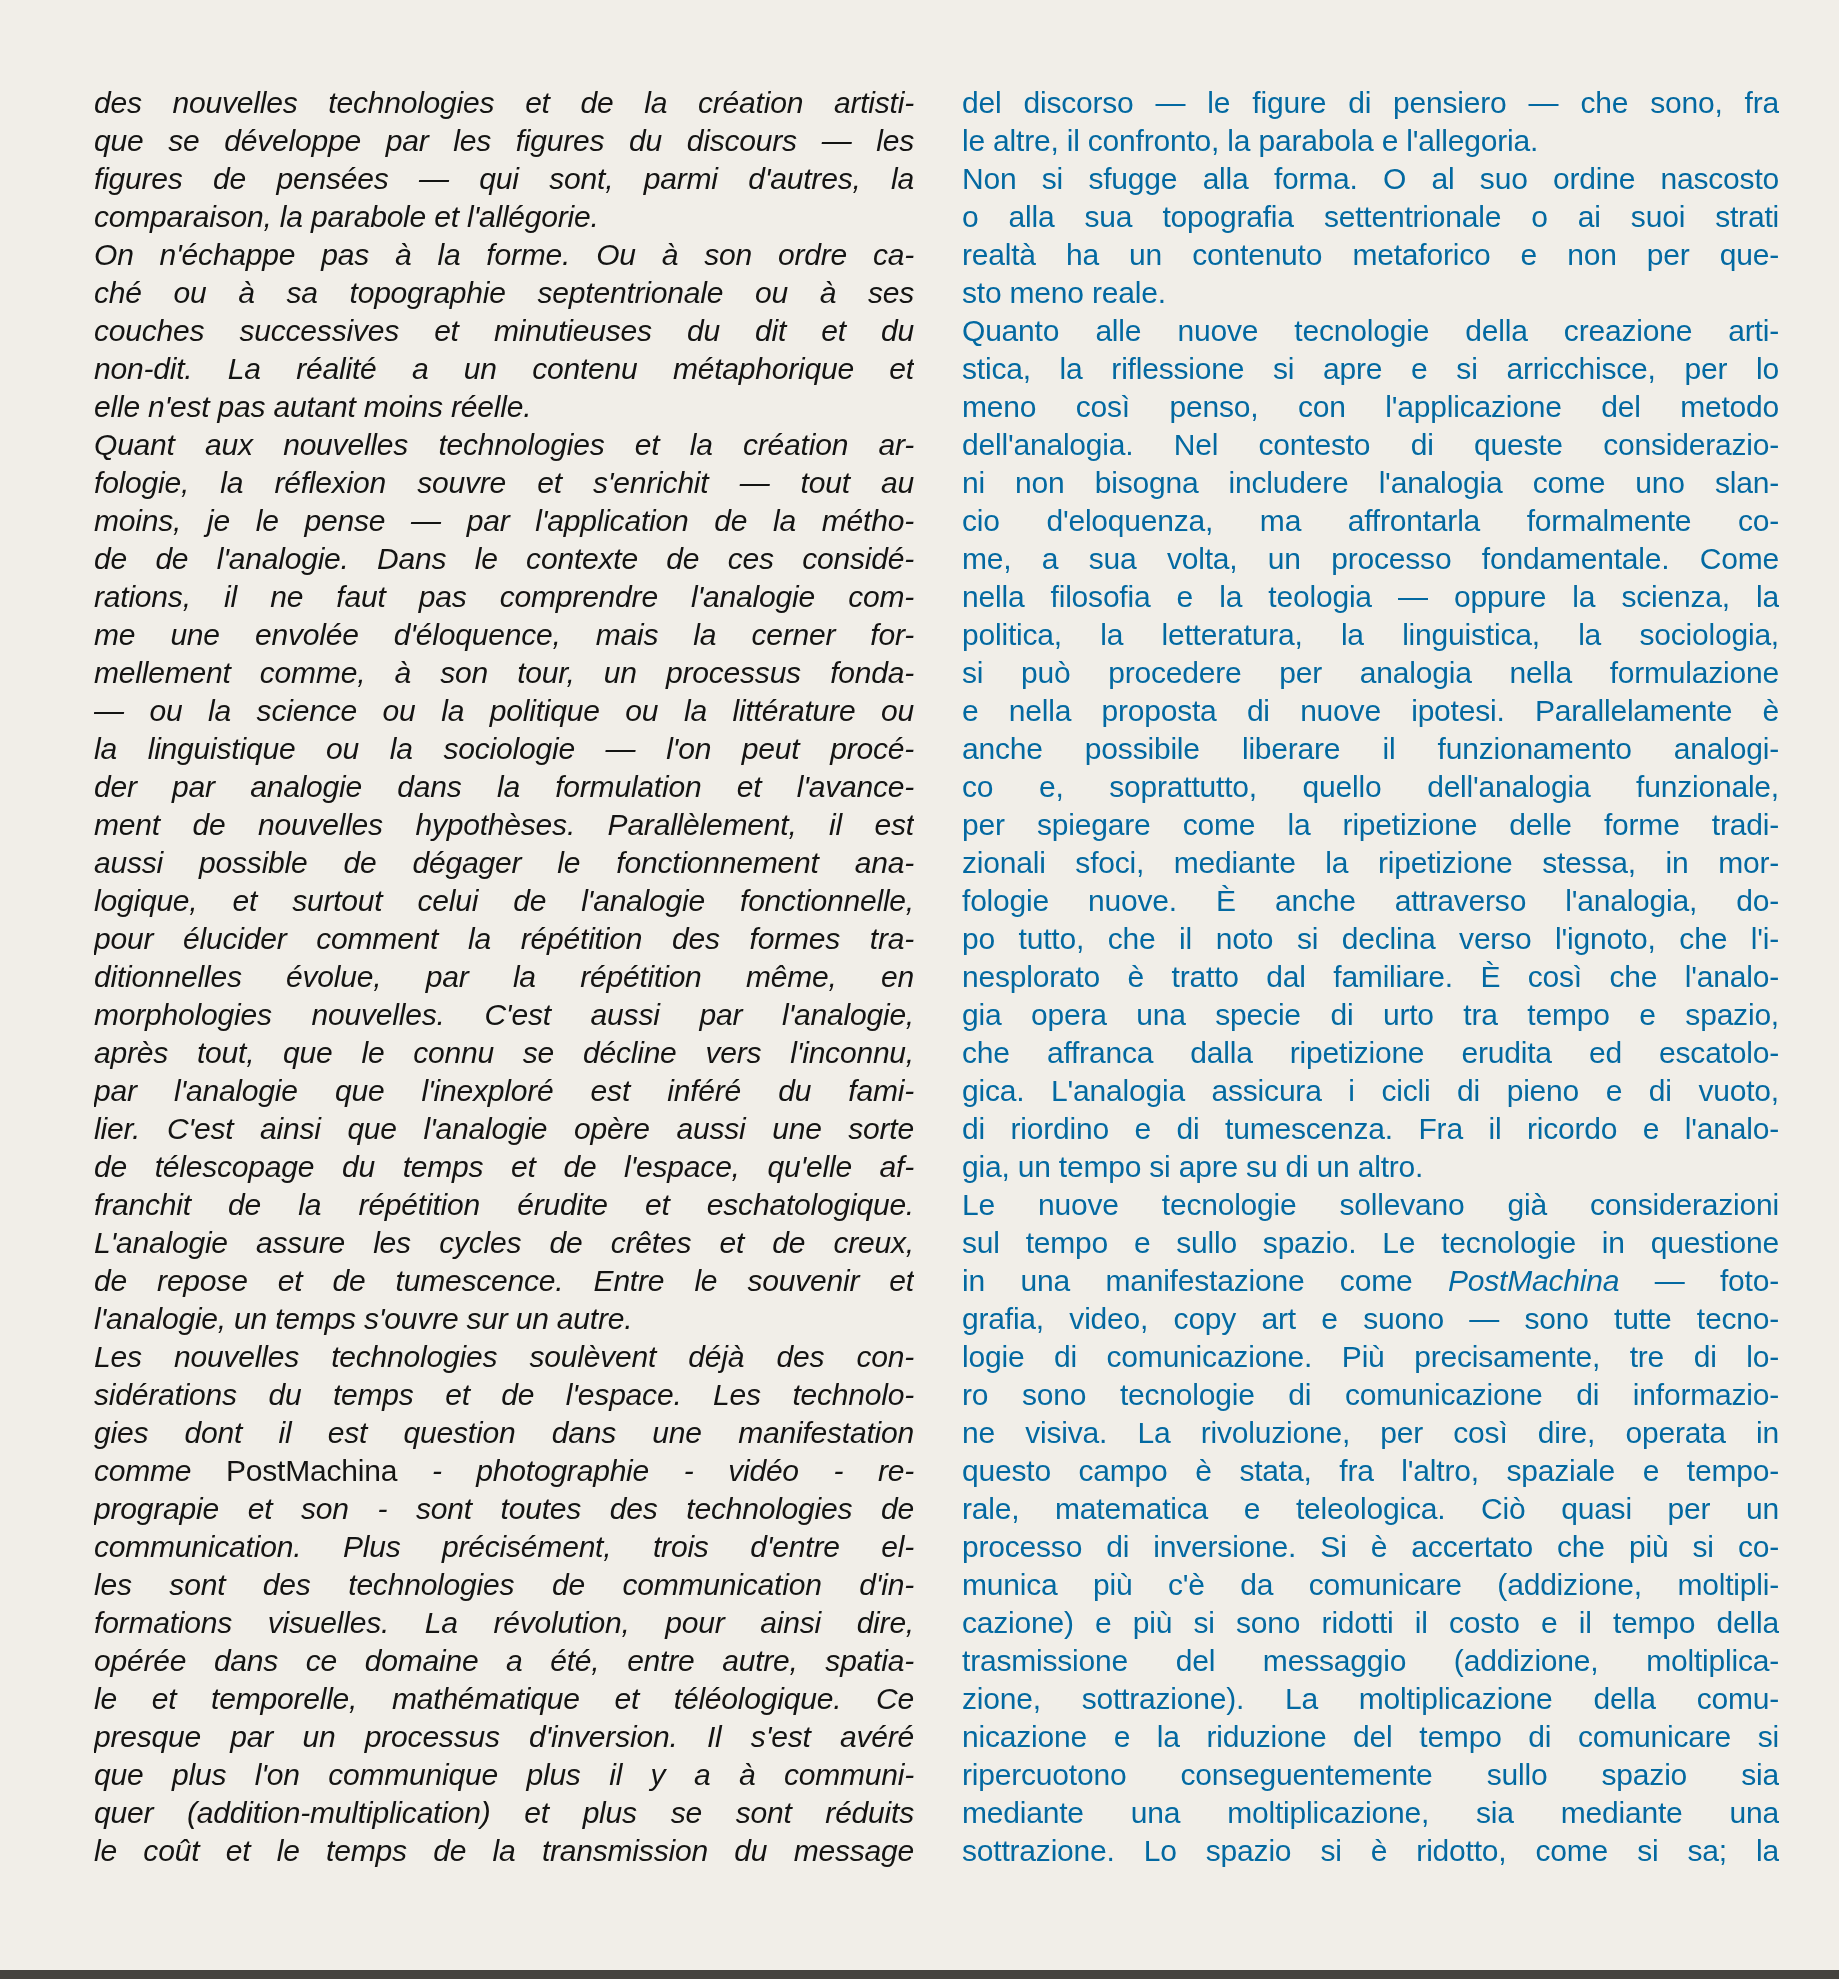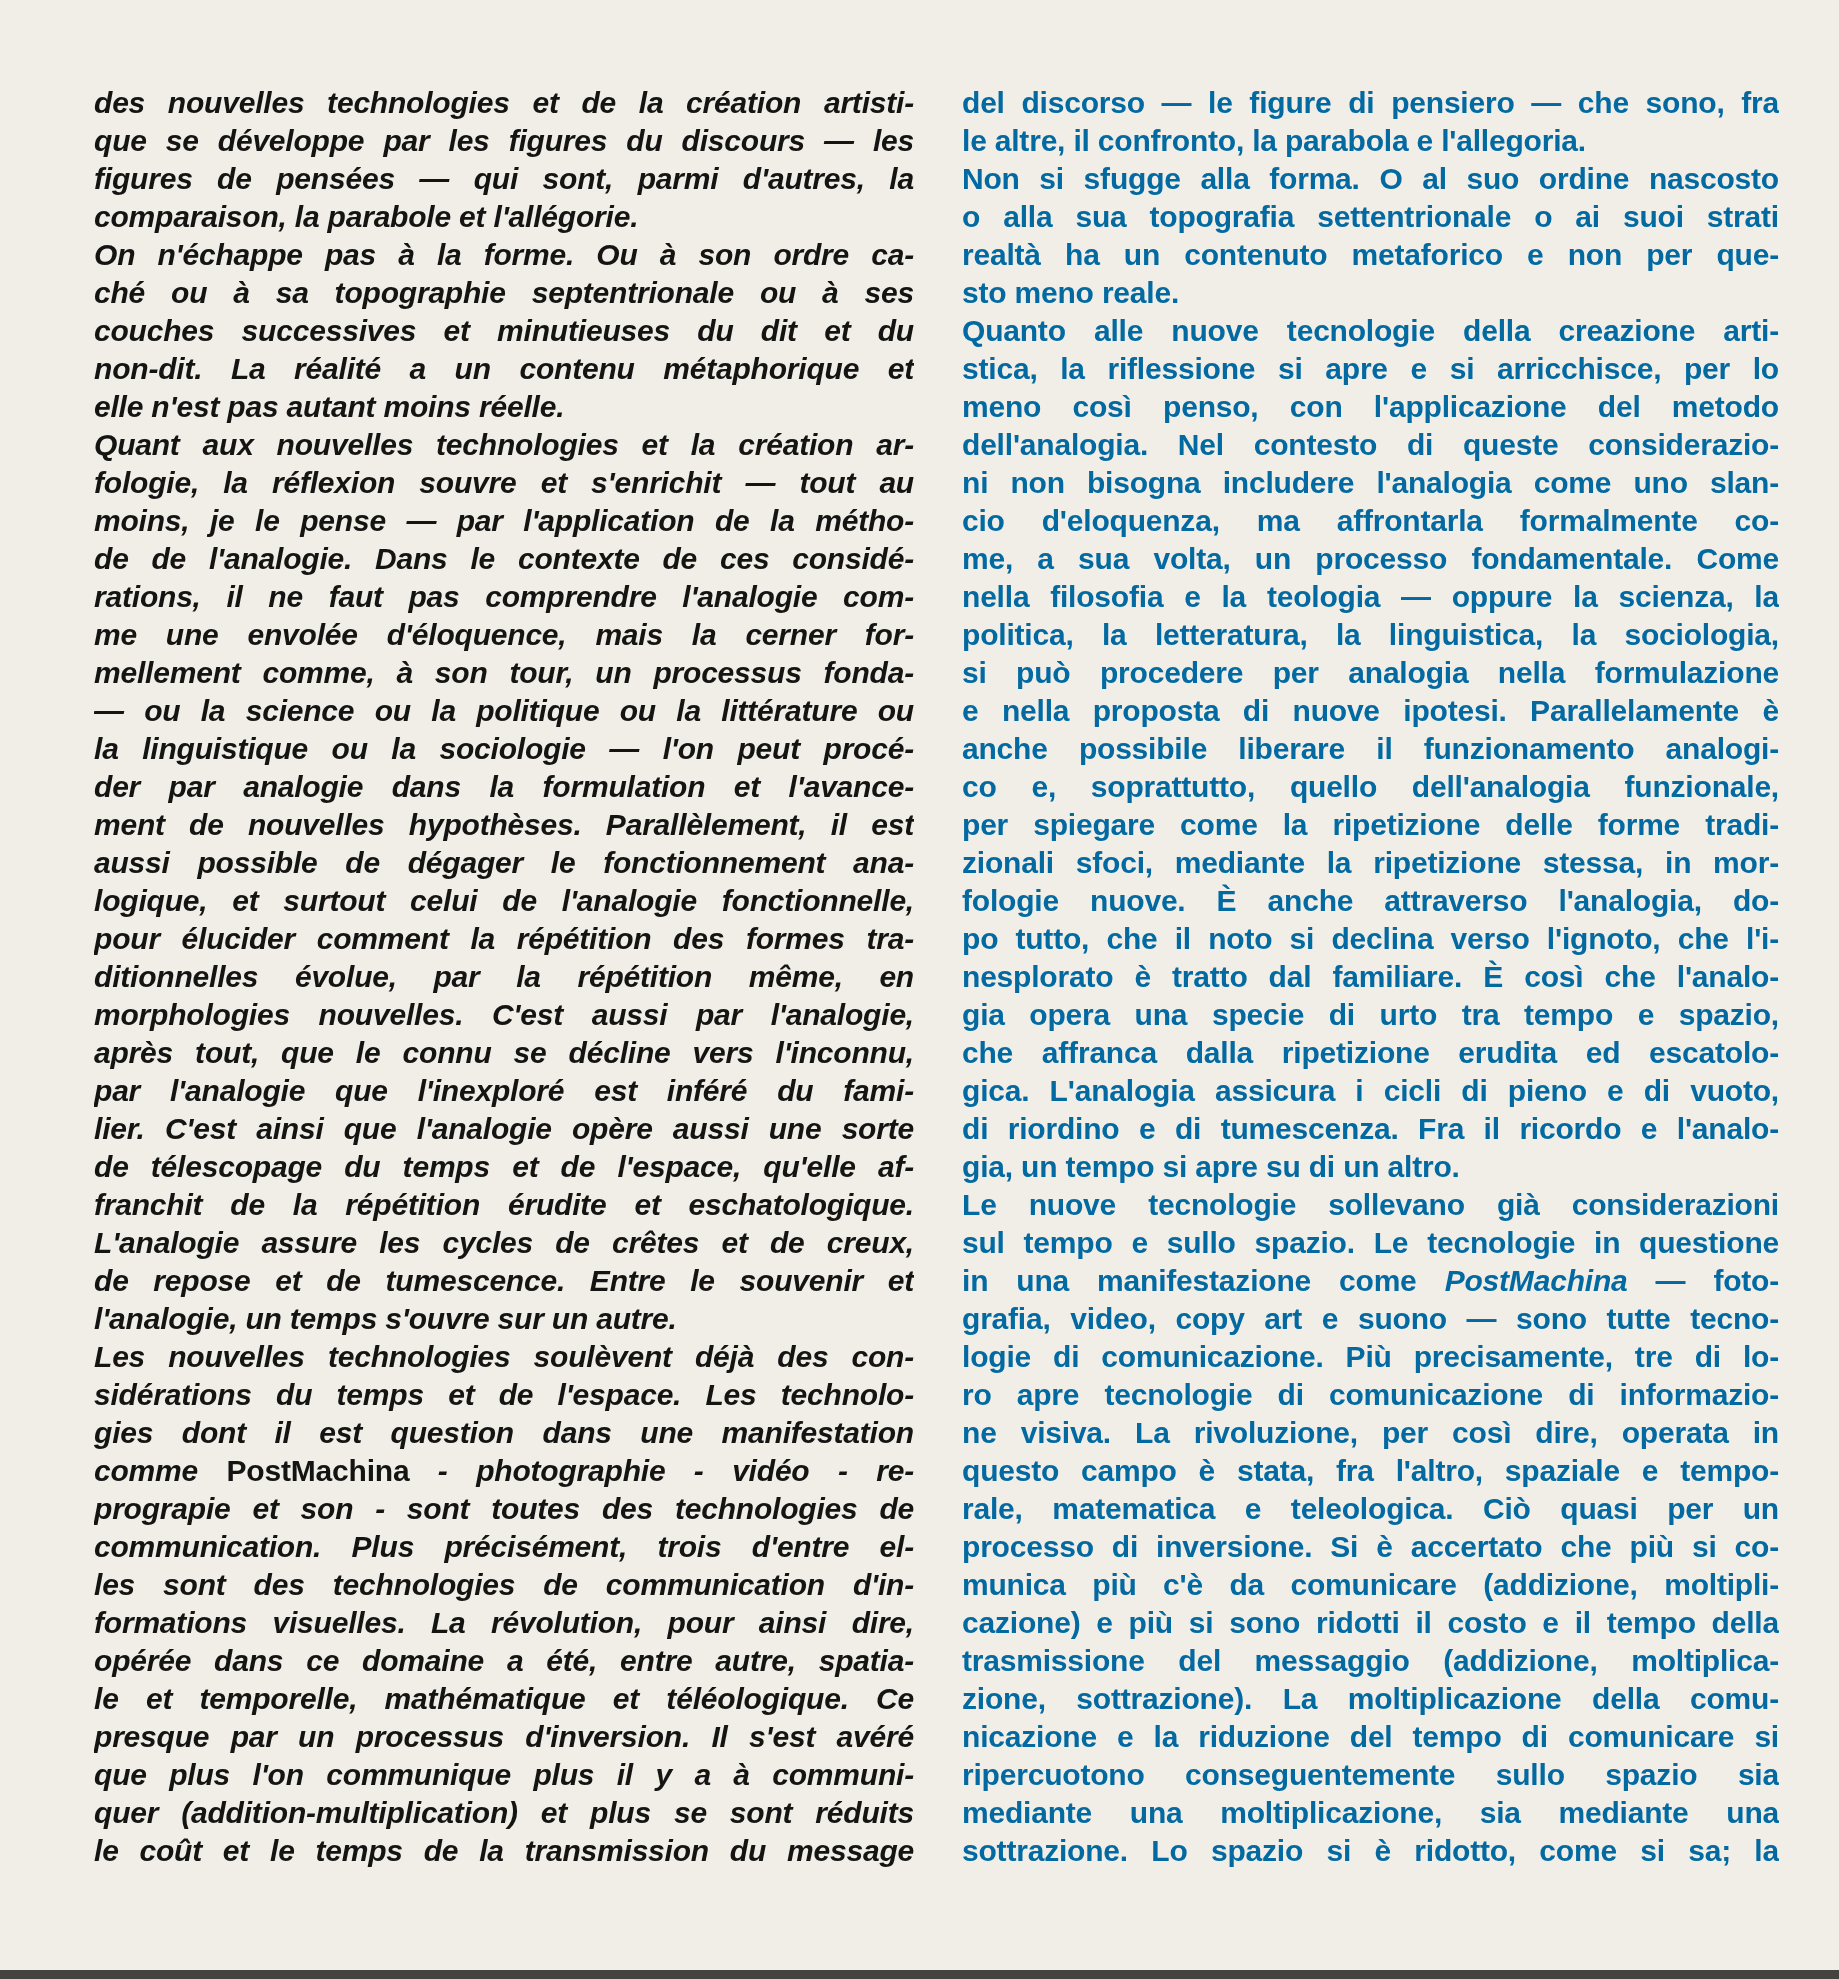--- a/index.html
+++ b/index.html
@@ -24,21 +24,20 @@
     display: grid;
     grid-template-columns: 820px 817px;
     column-gap: 48px;
     padding-top: 84px;
   }
   .column {
     font-size: 30px;
     line-height: 38px;
     letter-spacing: -0.2px;
     color: #141413;
-    font-weight: bold;
   }
   .line {
     text-align: justify;
     text-align-last: justify;
     overflow: hidden;
     white-space: normal;
   }
   .line.para-end {
     text-align-last: left;
   }
@@ -132,21 +131,21 @@
         <div class="line">gia opera una specie di urto tra tempo e spazio,</div>
         <div class="line">che affranca dalla ripetizione erudita ed escatolo-</div>
         <div class="line">gica. L'analogia assicura i cicli di pieno e di vuoto,</div>
         <div class="line">di riordino e di tumescenza. Fra il ricordo e l'analo-</div>
         <div class="line para-end">gia, un tempo si apre su di un altro.</div>
         <div class="line">Le nuove tecnologie sollevano già considerazioni</div>
         <div class="line">sul tempo e sullo spazio. Le tecnologie in questione</div>
         <div class="line">in una manifestazione come <span style="font-style: italic;">PostMachina</span> — foto-</div>
         <div class="line">grafia, video, copy art e suono — sono tutte tecno-</div>
         <div class="line">logie di comunicazione. Più precisamente, tre di lo-</div>
-        <div class="line">ro apre tecnologie di comunicazione di informazio-</div>
+        <div class="line">ro sono tecnologie di comunicazione di informazio-</div>
         <div class="line">ne visiva. La rivoluzione, per così dire, operata in</div>
         <div class="line">questo campo è stata, fra l'altro, spaziale e tempo-</div>
         <div class="line">rale, matematica e teleologica. Ciò quasi per un</div>
         <div class="line">processo di inversione. Si è accertato che più si co-</div>
         <div class="line">munica più c'è da comunicare (addizione, moltipli-</div>
         <div class="line">cazione) e più si sono ridotti il costo e il tempo della</div>
         <div class="line">trasmissione del messaggio (addizione, moltiplica-</div>
         <div class="line">zione, sottrazione). La moltiplicazione della comu-</div>
         <div class="line">nicazione e la riduzione del tempo di comunicare si</div>
         <div class="line">ripercuotono conseguentemente sullo spazio sia</div>

